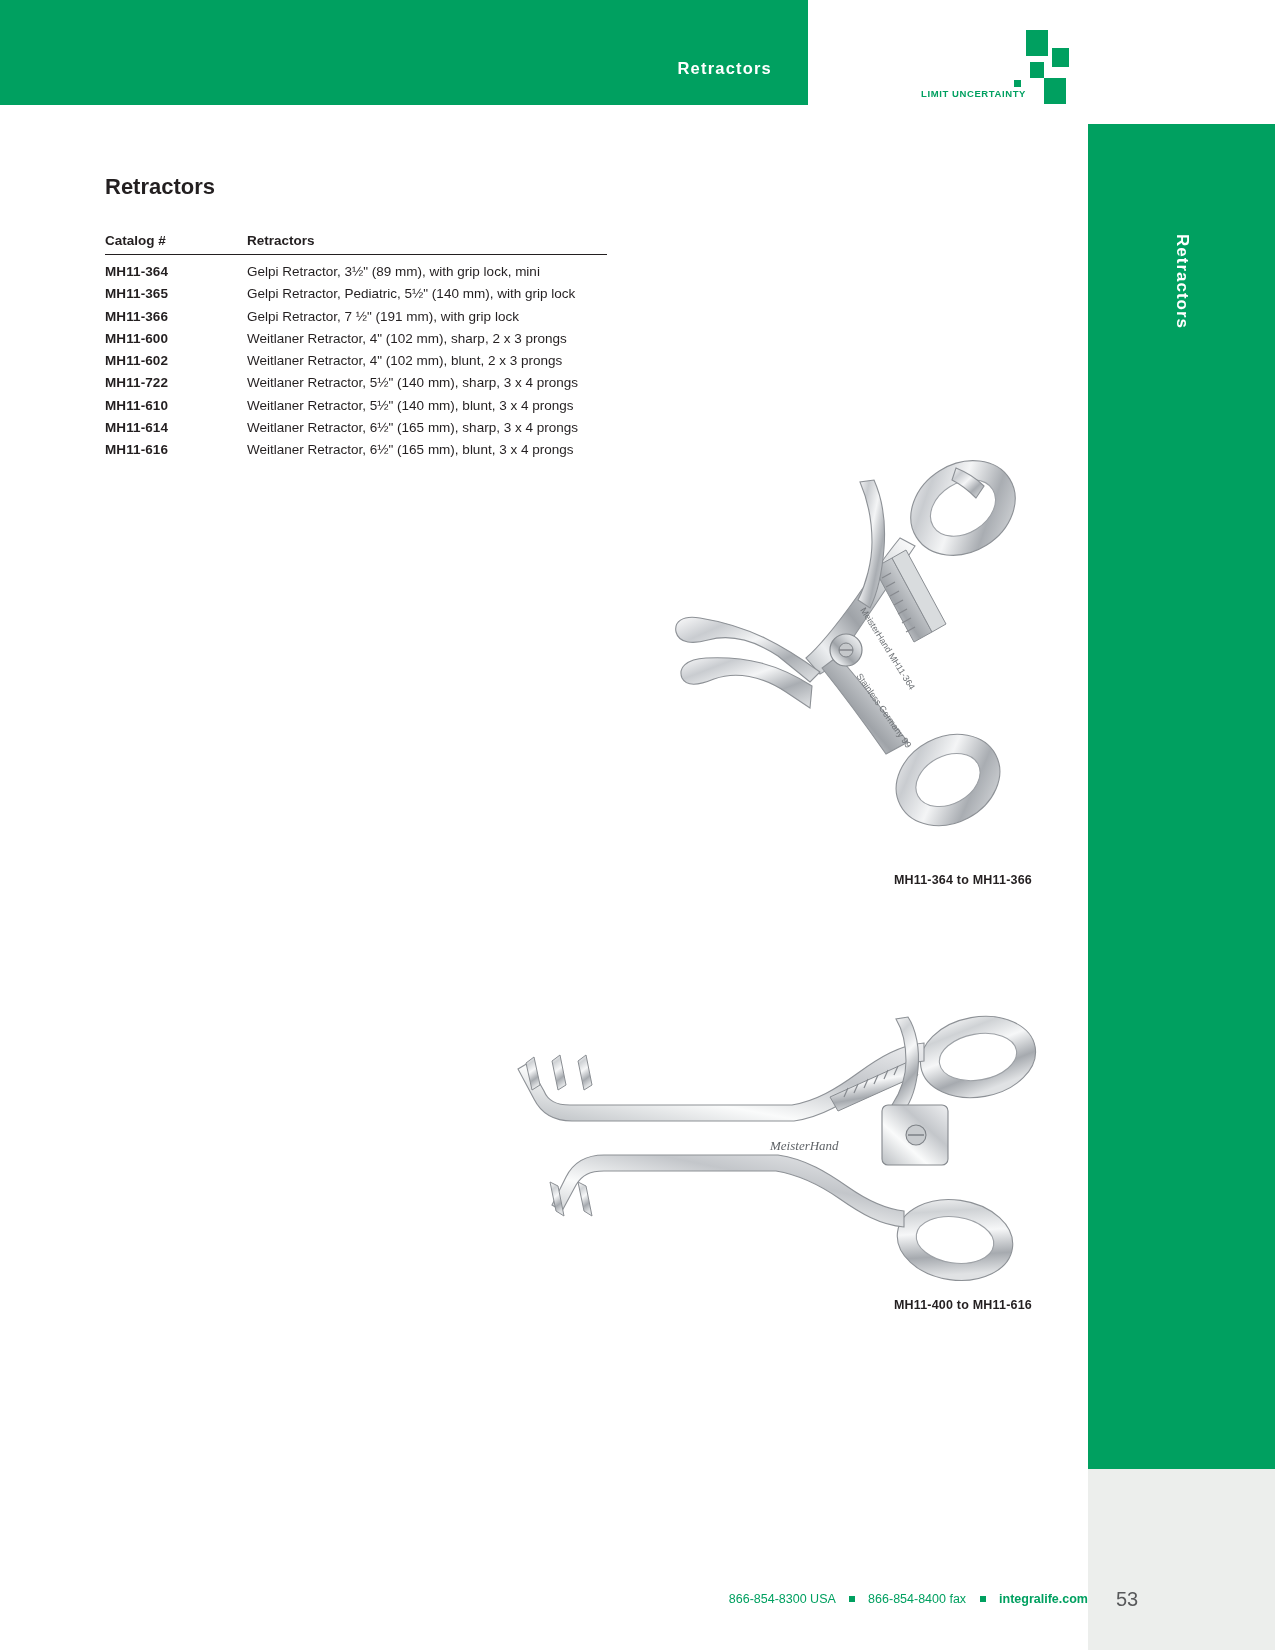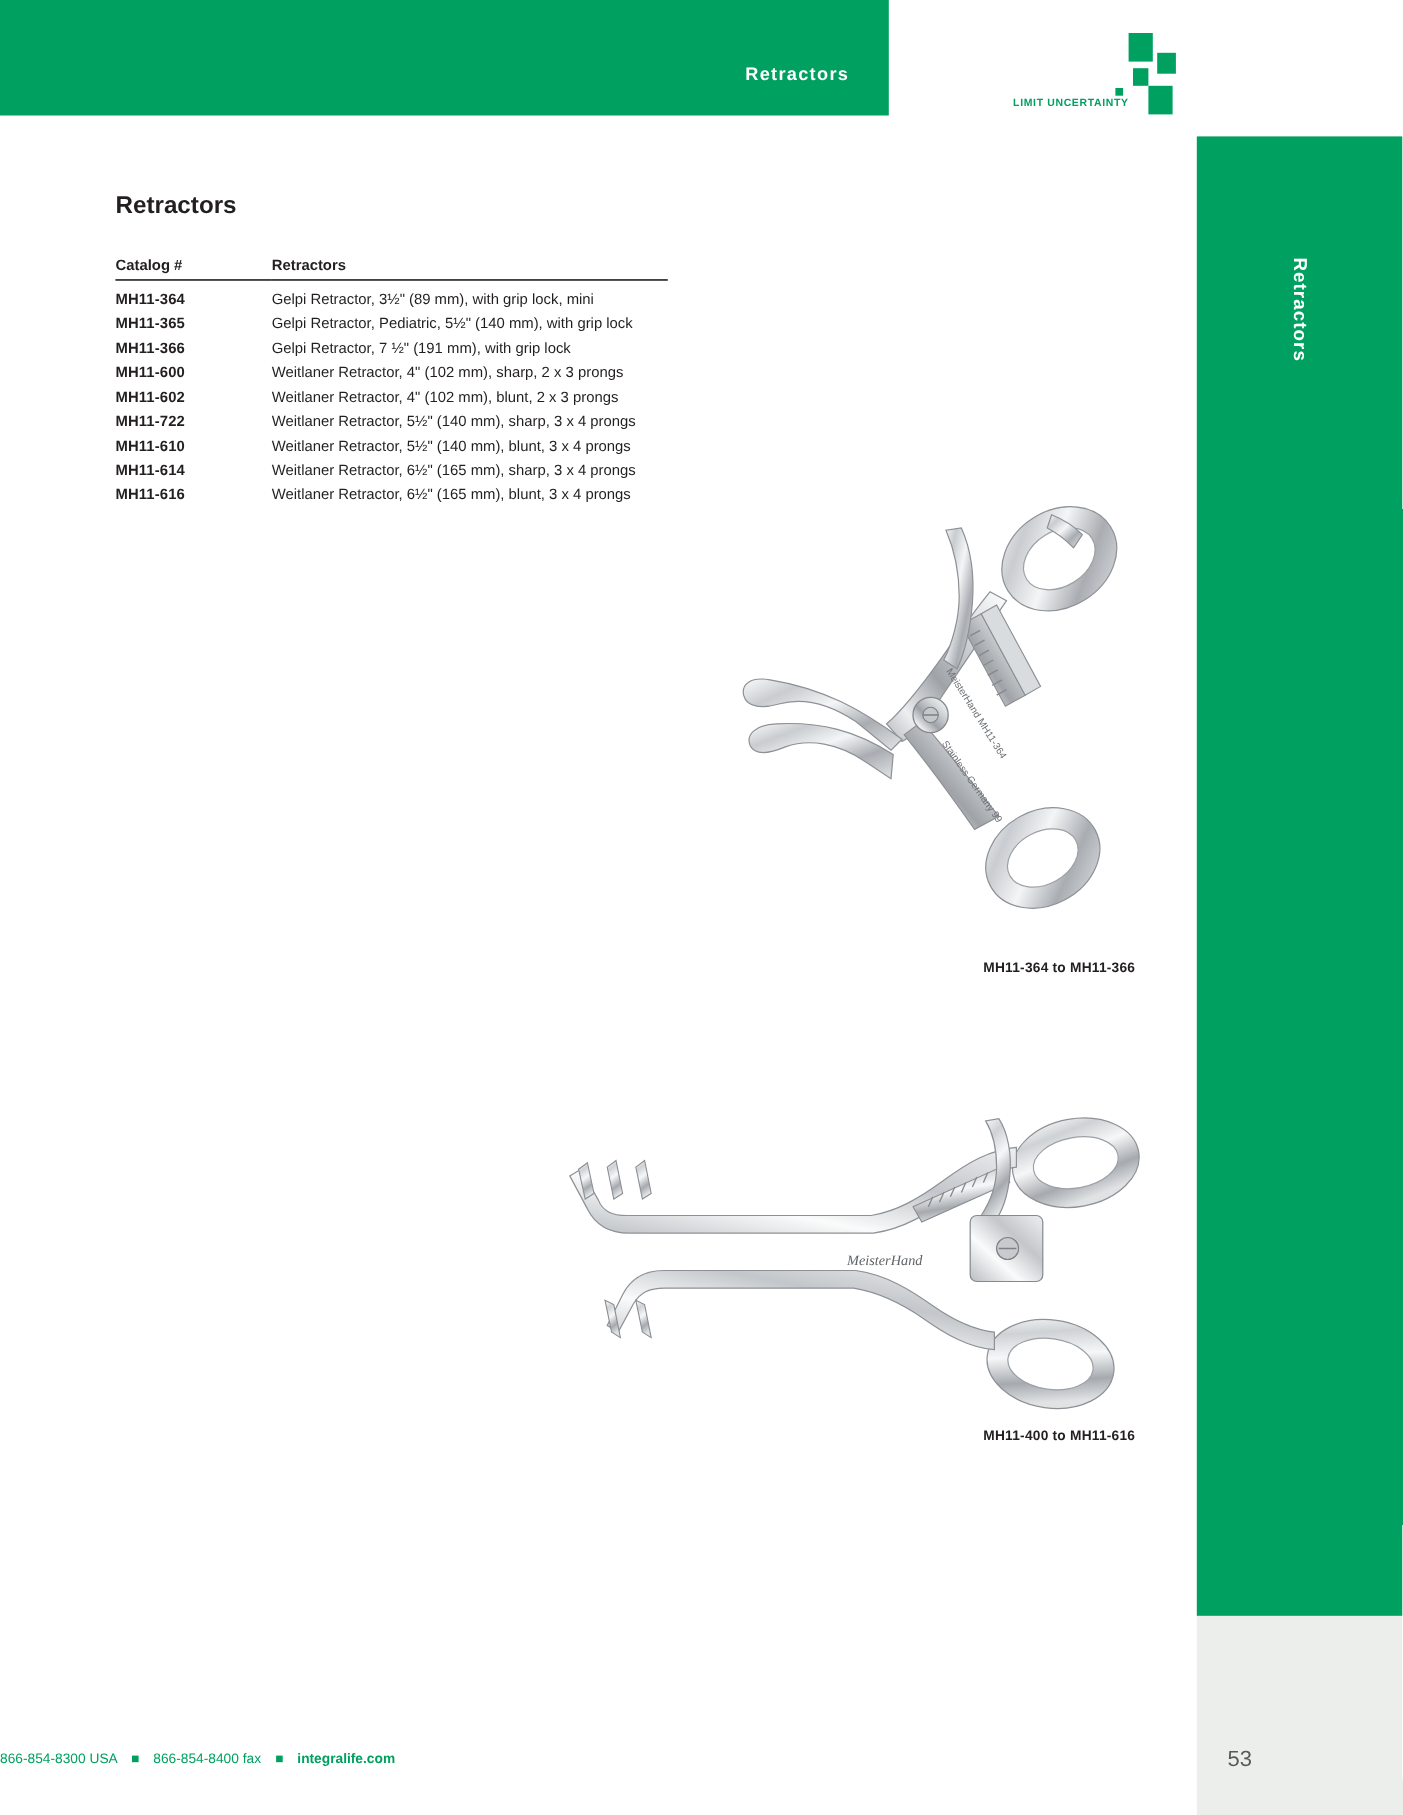--- a/index.html
+++ b/index.html
@@ -164,21 +164,21 @@
   }
   .cap1 { left: 700px; top: 873px; width: 332px; }
   .cap2 { left: 700px; top: 1298px; width: 332px; }
 
   
   .footer {
     position: absolute;
     left: 0;
     top: 1592px;
     width: 1088px;
-    text-align: left;
+    text-align: right;
     font-size: 12.5px;
     color: #00a060;
   }
   .footer .sep {
     display: inline-block;
     width: 6px;
     height: 6px;
     background: #00a060;
     margin: 0 10px 1px 10px;
     vertical-align: middle;

